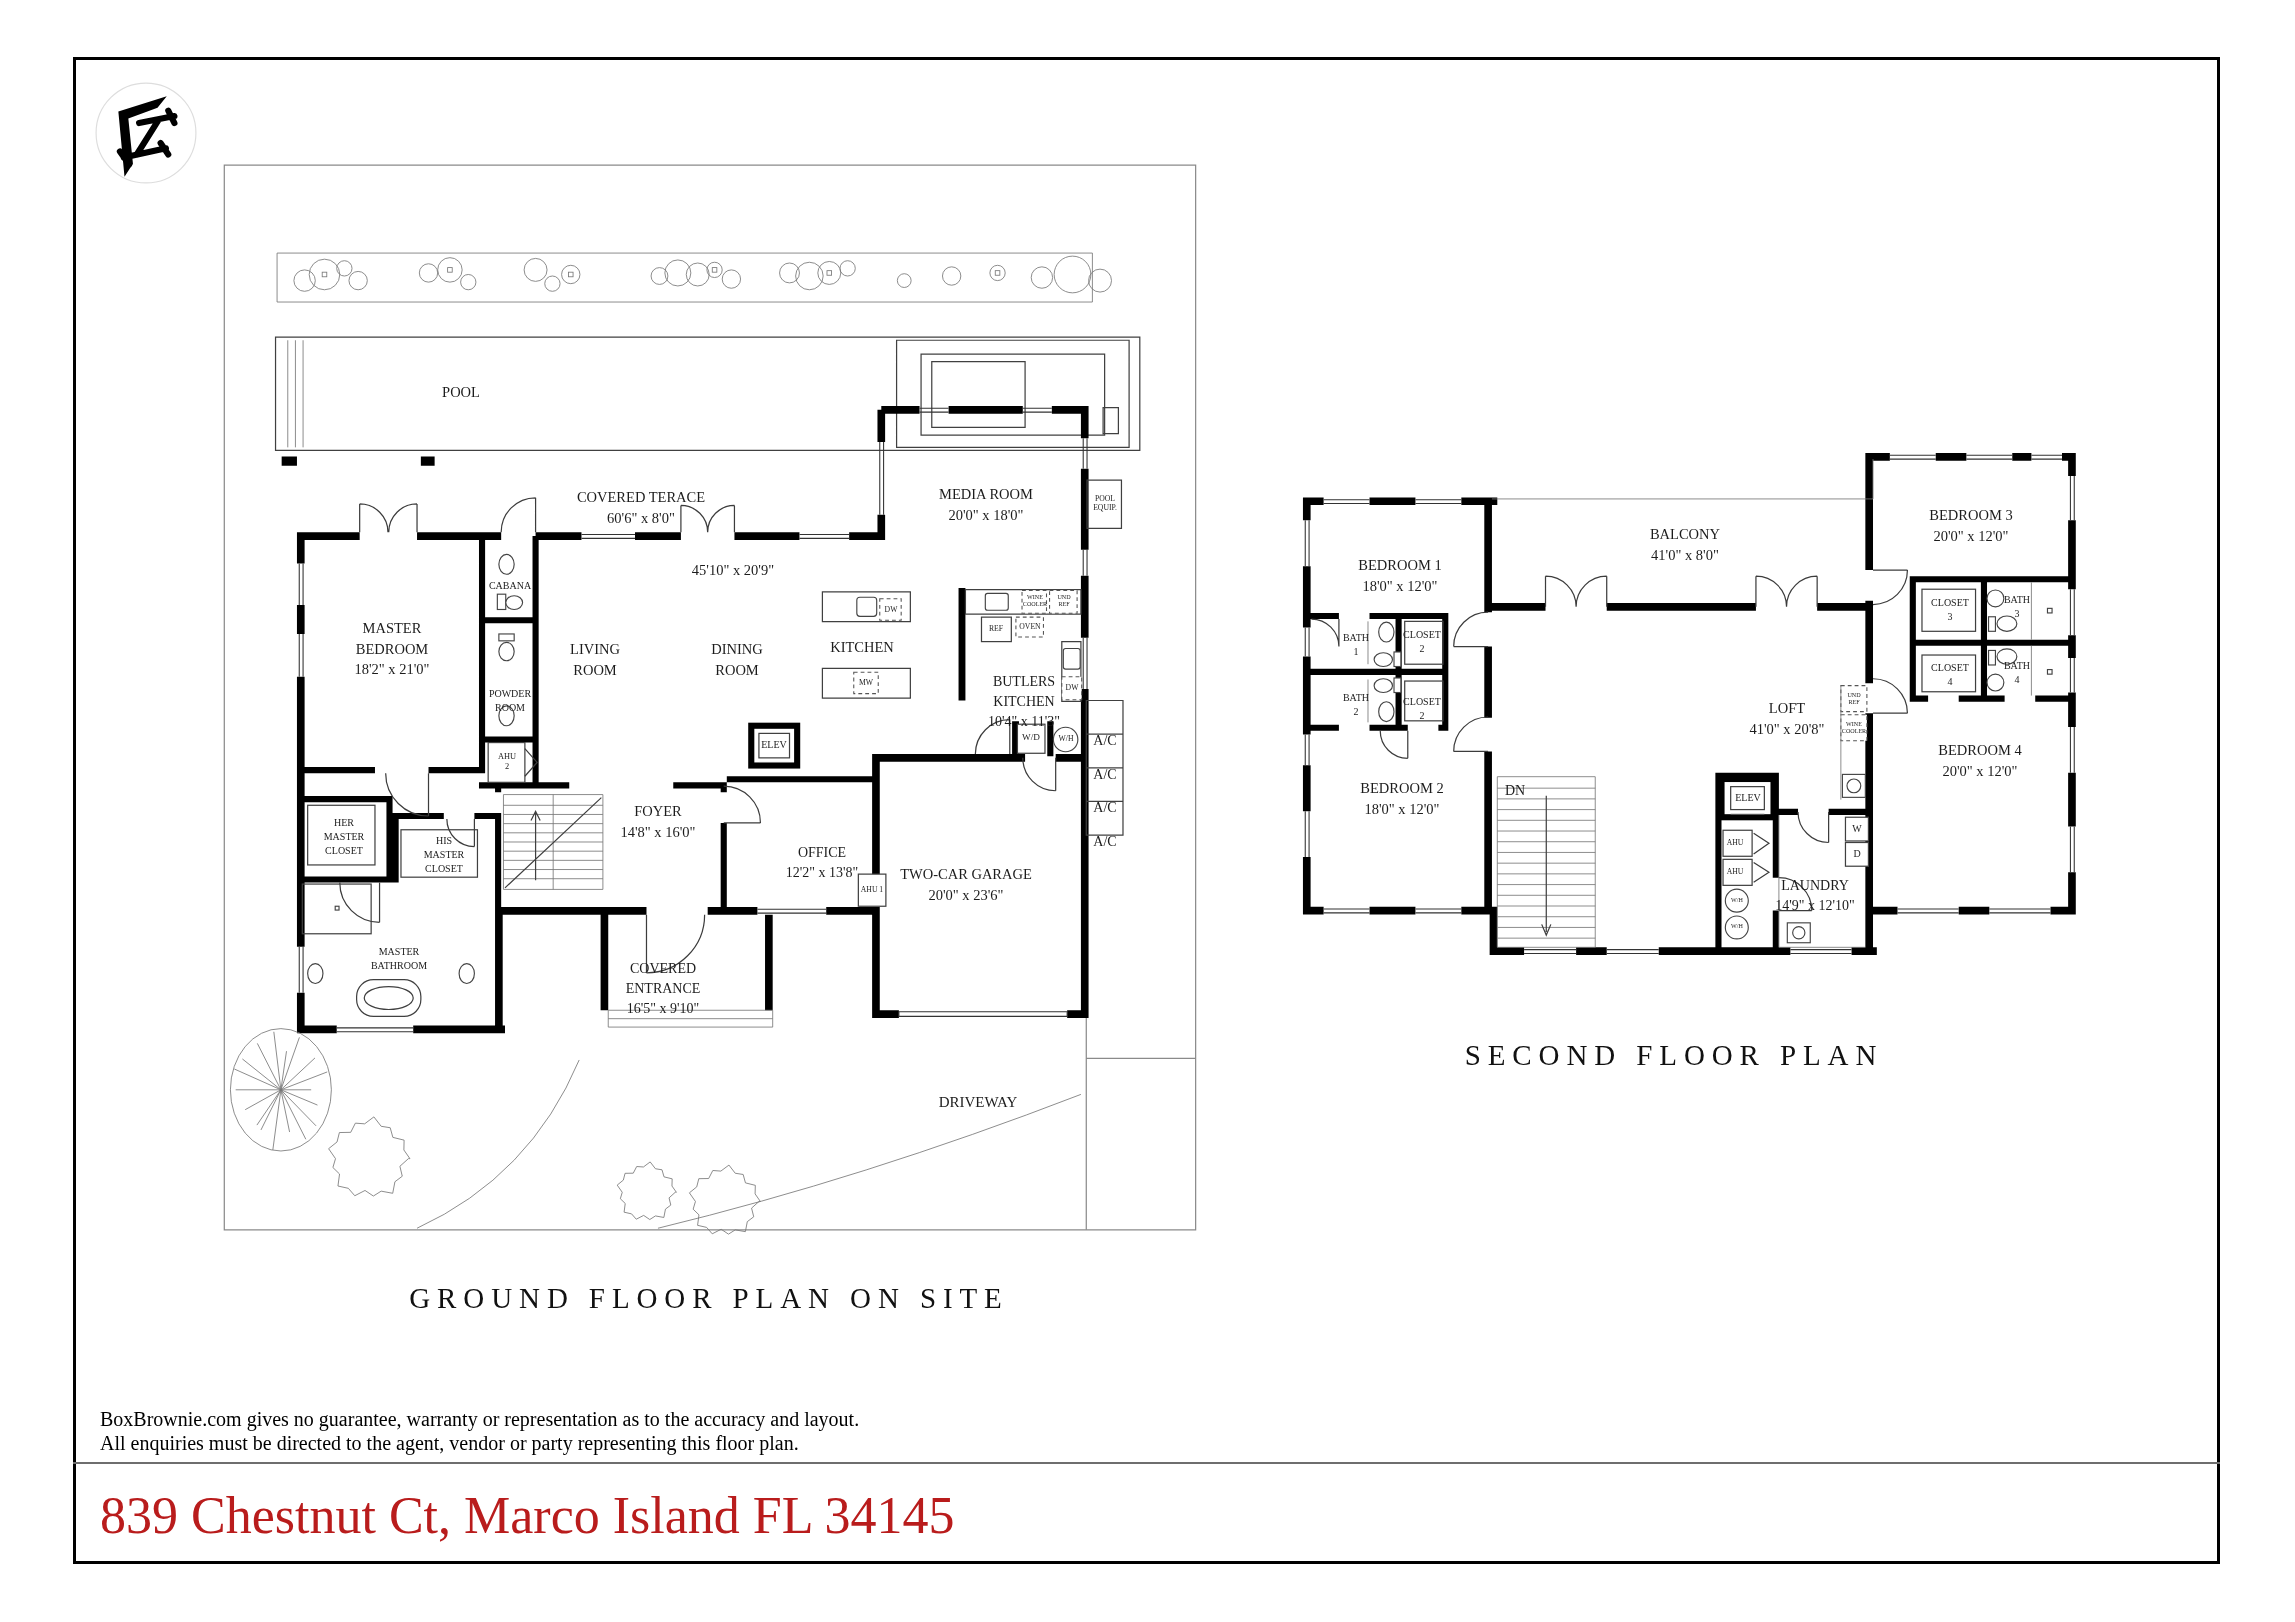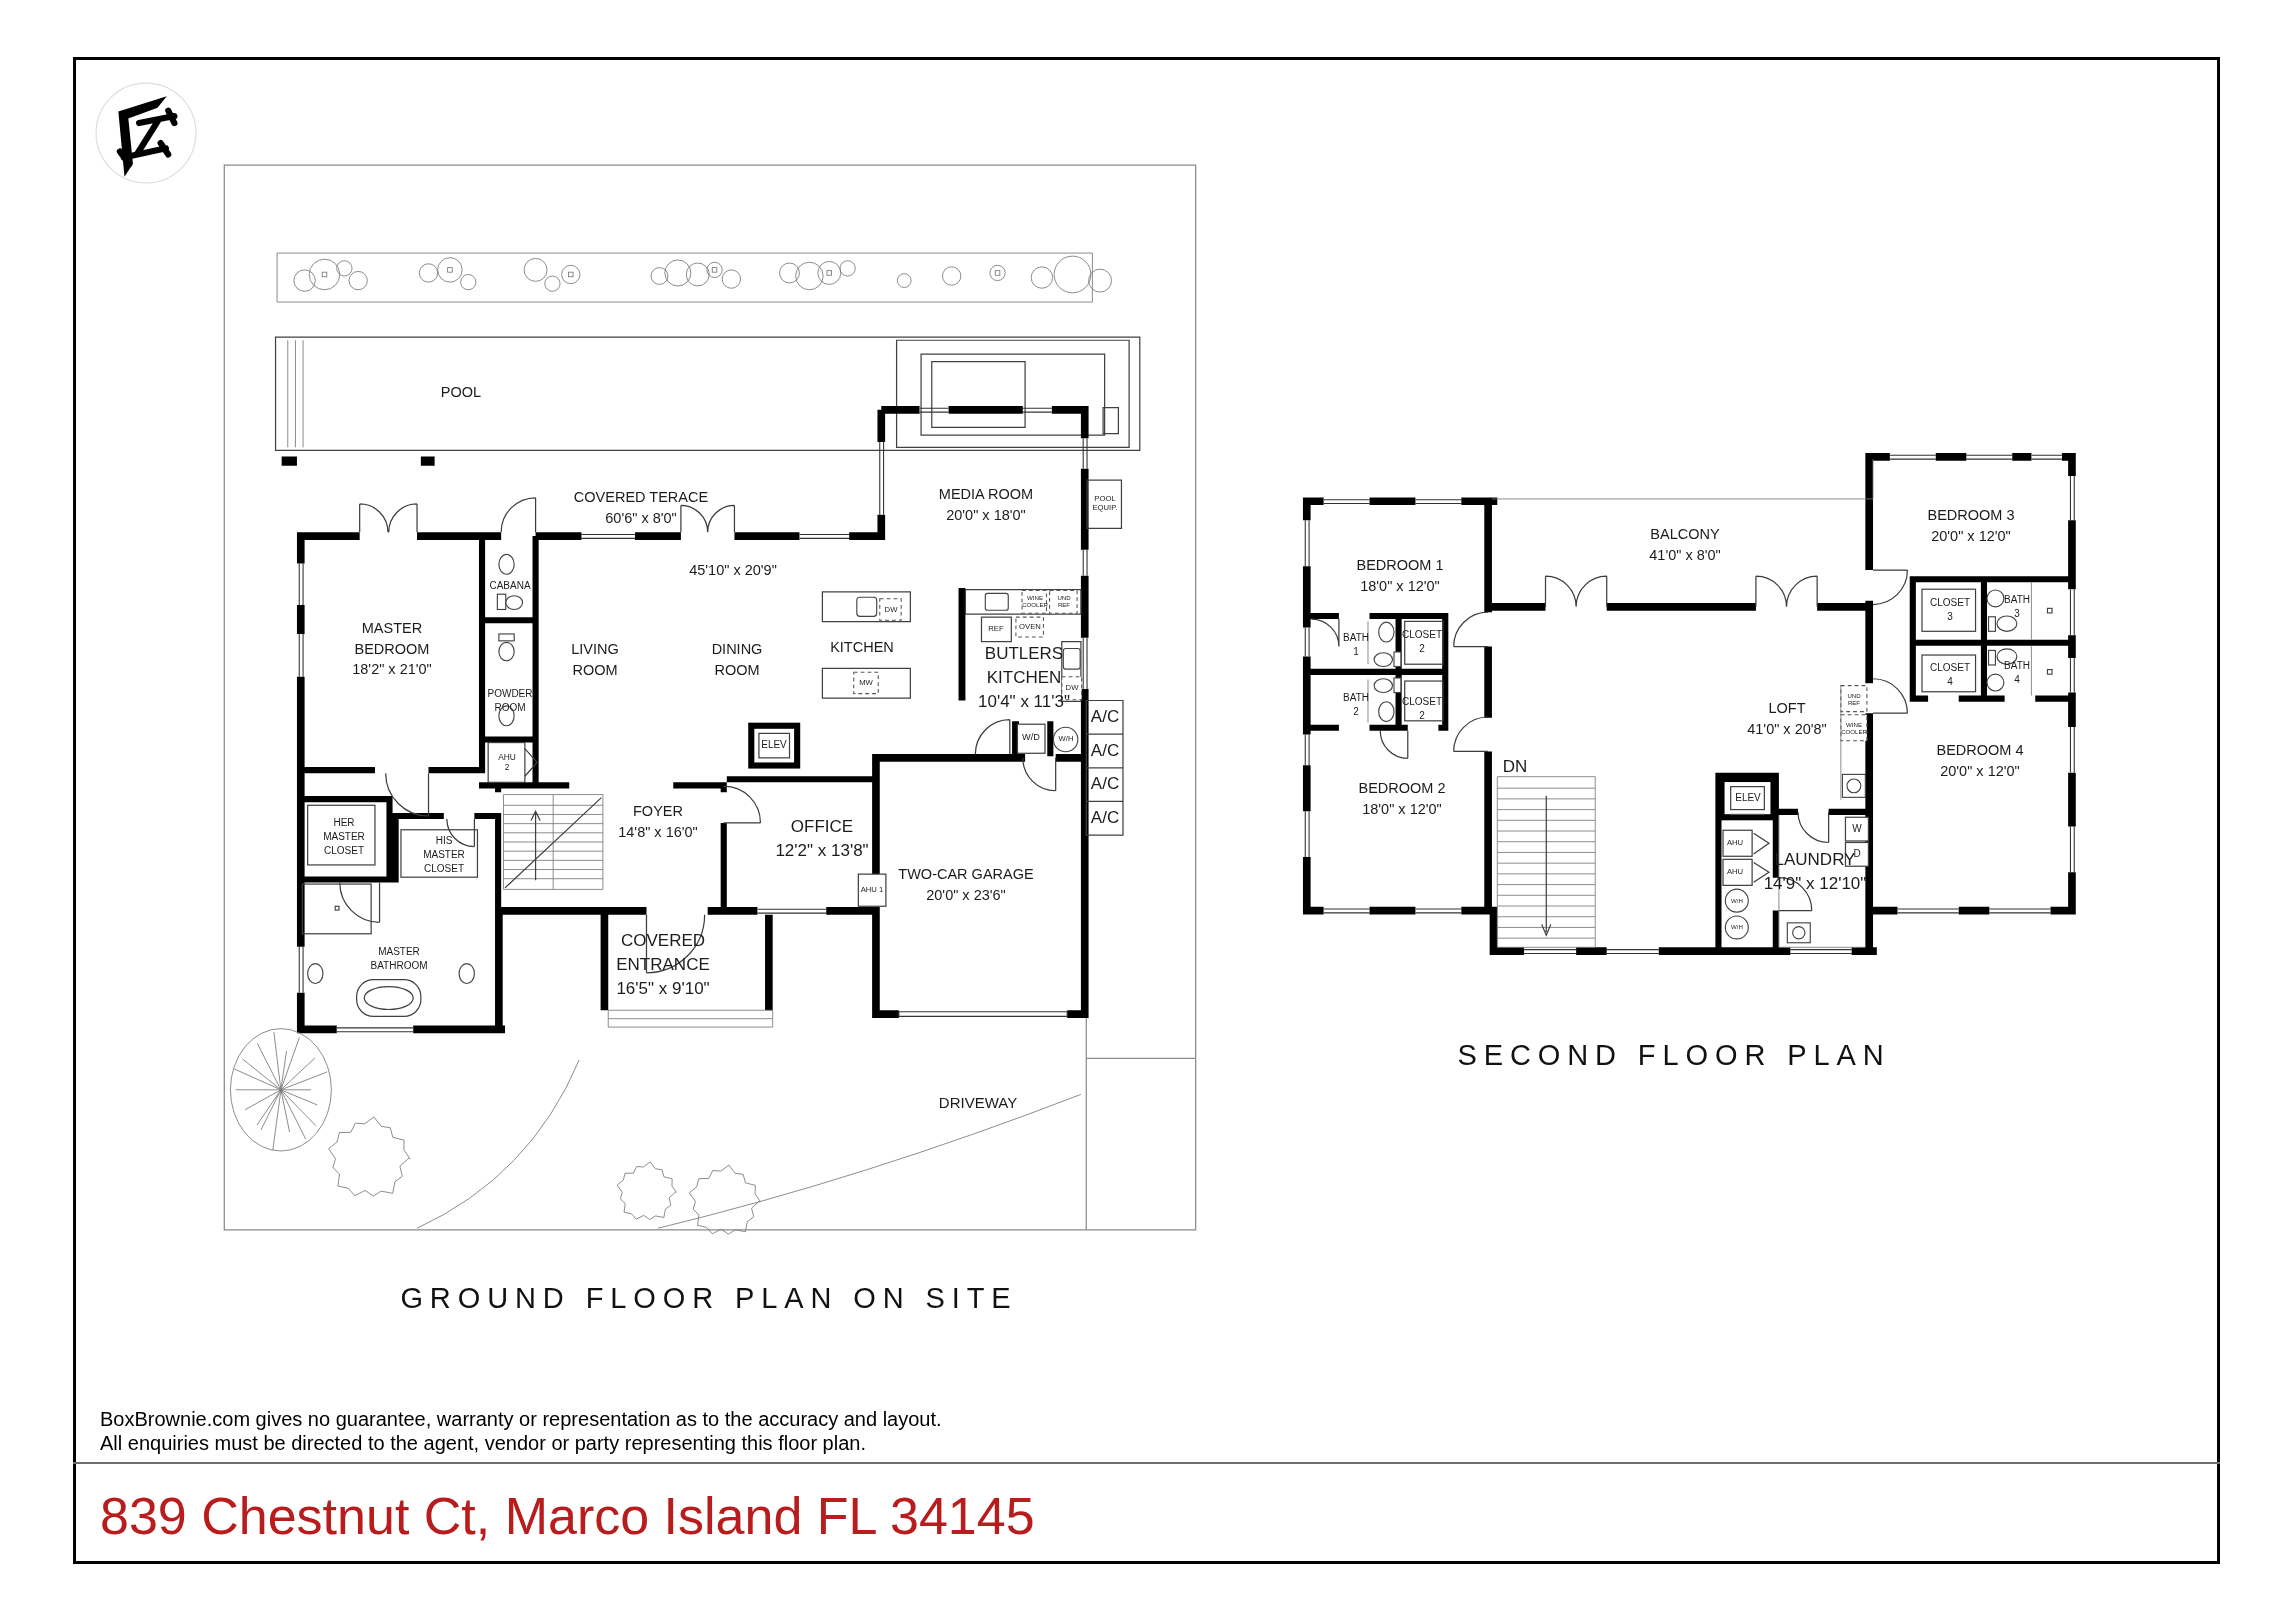--- a/index.html
+++ b/index.html
@@ -1,25 +1,25 @@
 <!DOCTYPE html>
 <html style="font-size:12.2px"><head>
 <meta charset="utf-8">
 <style>
   html,body{margin:0;padding:0;background:#fff;}
   .page{position:relative;width:2295px;height:1623px;background:#fff;overflow:hidden;
-        font-family:Liberation Sans, sans-serif;color:#1f1f1f;}
+        font-family:Liberation Serif, serif;color:#1f1f1f;}
   .frame{position:absolute;left:73px;top:57px;width:2141px;height:1501px;border:3.1px solid #000;}
   .divider{position:absolute;left:73px;top:1462px;width:2147px;height:2.3px;background:#6e6e6e;}
   svg{position:absolute;}
   .lbl{position:absolute;transform:translate(-50%,-50%);text-align:center;white-space:pre-line;
        line-height:1.42;color:#1c1c1c;z-index:5;}
   .t19{font-size:14.5px;}
   .t17{font-size:15px;}
-  .t15{font-size:17px;}
+  .t15{font-size:14px;margin-top:24px;}
   .t13{font-size:10px;}
   .t12{font-size:9.2px;line-height:1.25;}
   .t11{font-size:8.4px;line-height:1.2;}
   .t10{font-size:7.7px;line-height:1.15;}
   .t8{font-size:6.1px;line-height:1.2;}
   .title{position:absolute;transform:translate(-50%,-50%);font-size:29px;letter-spacing:6.9px;
          color:#111;white-space:nowrap;z-index:5;}
   .disc{position:absolute;left:100px;font-size:20px;color:#000;white-space:nowrap;z-index:5;}
   .address{position:absolute;left:100px;top:1486px;font-size:52px;color:#b91c1c;white-space:nowrap;z-index:5;}
   .wall{fill:#000;stroke:none;}

